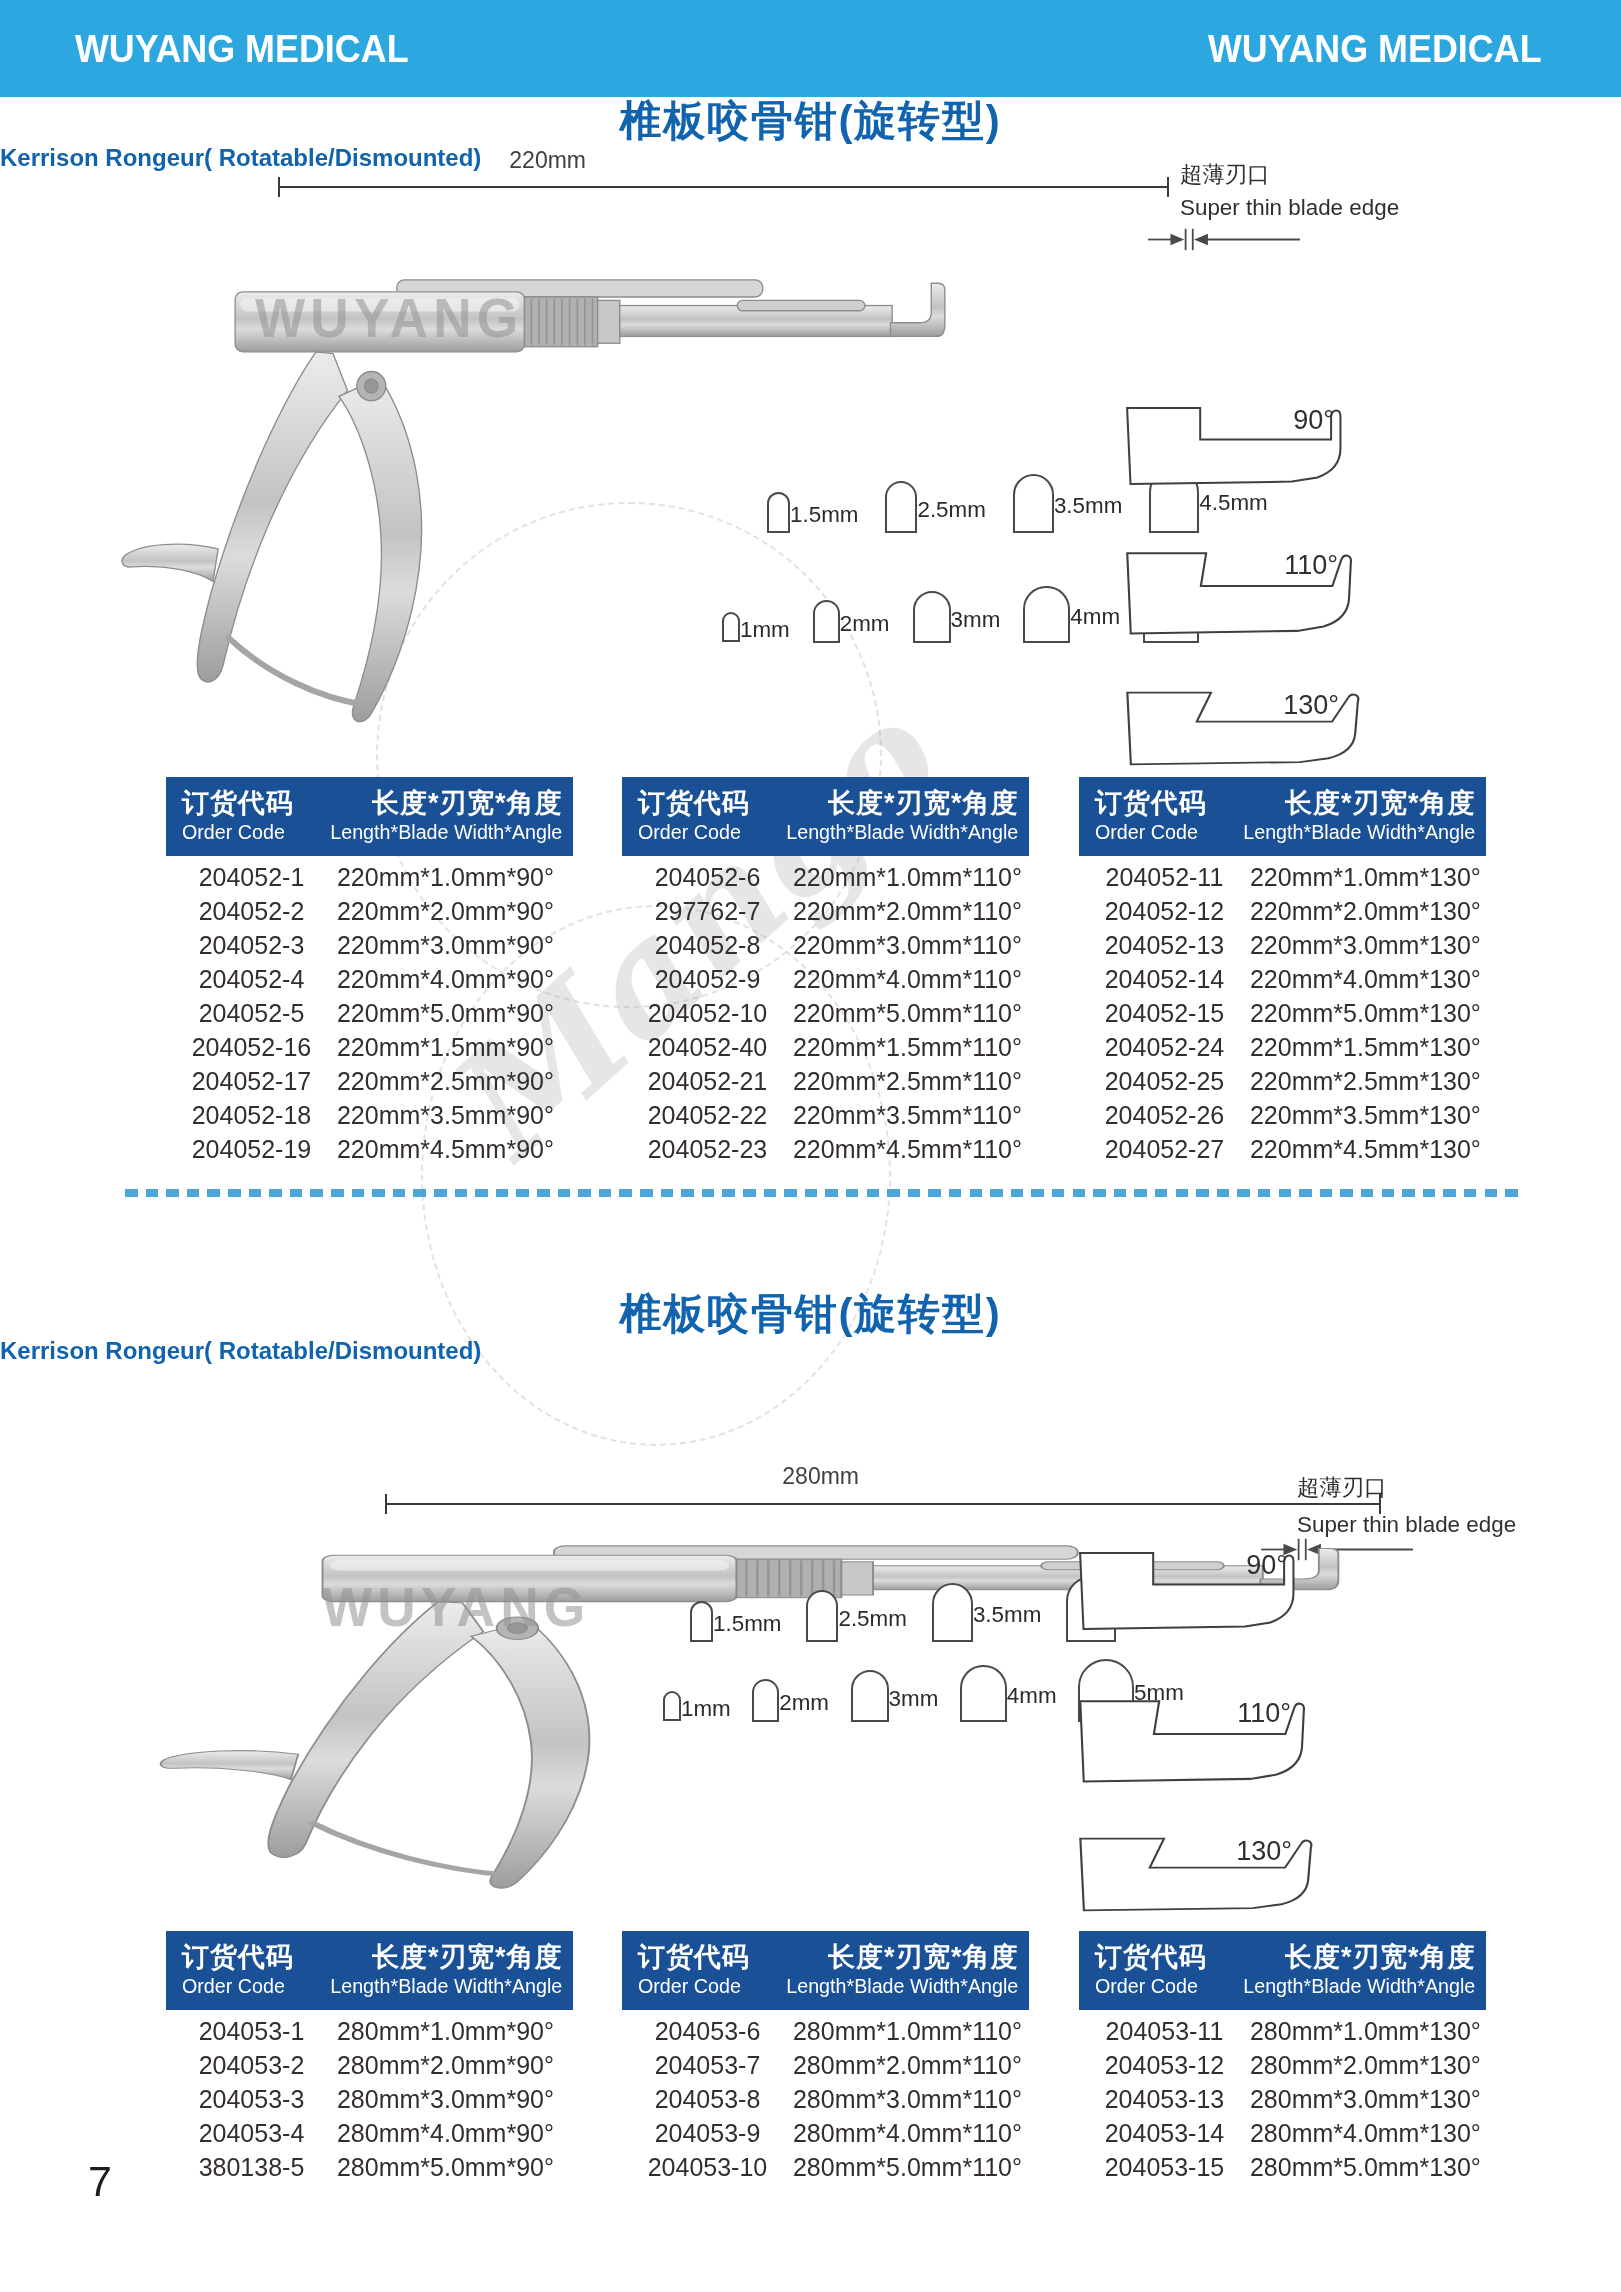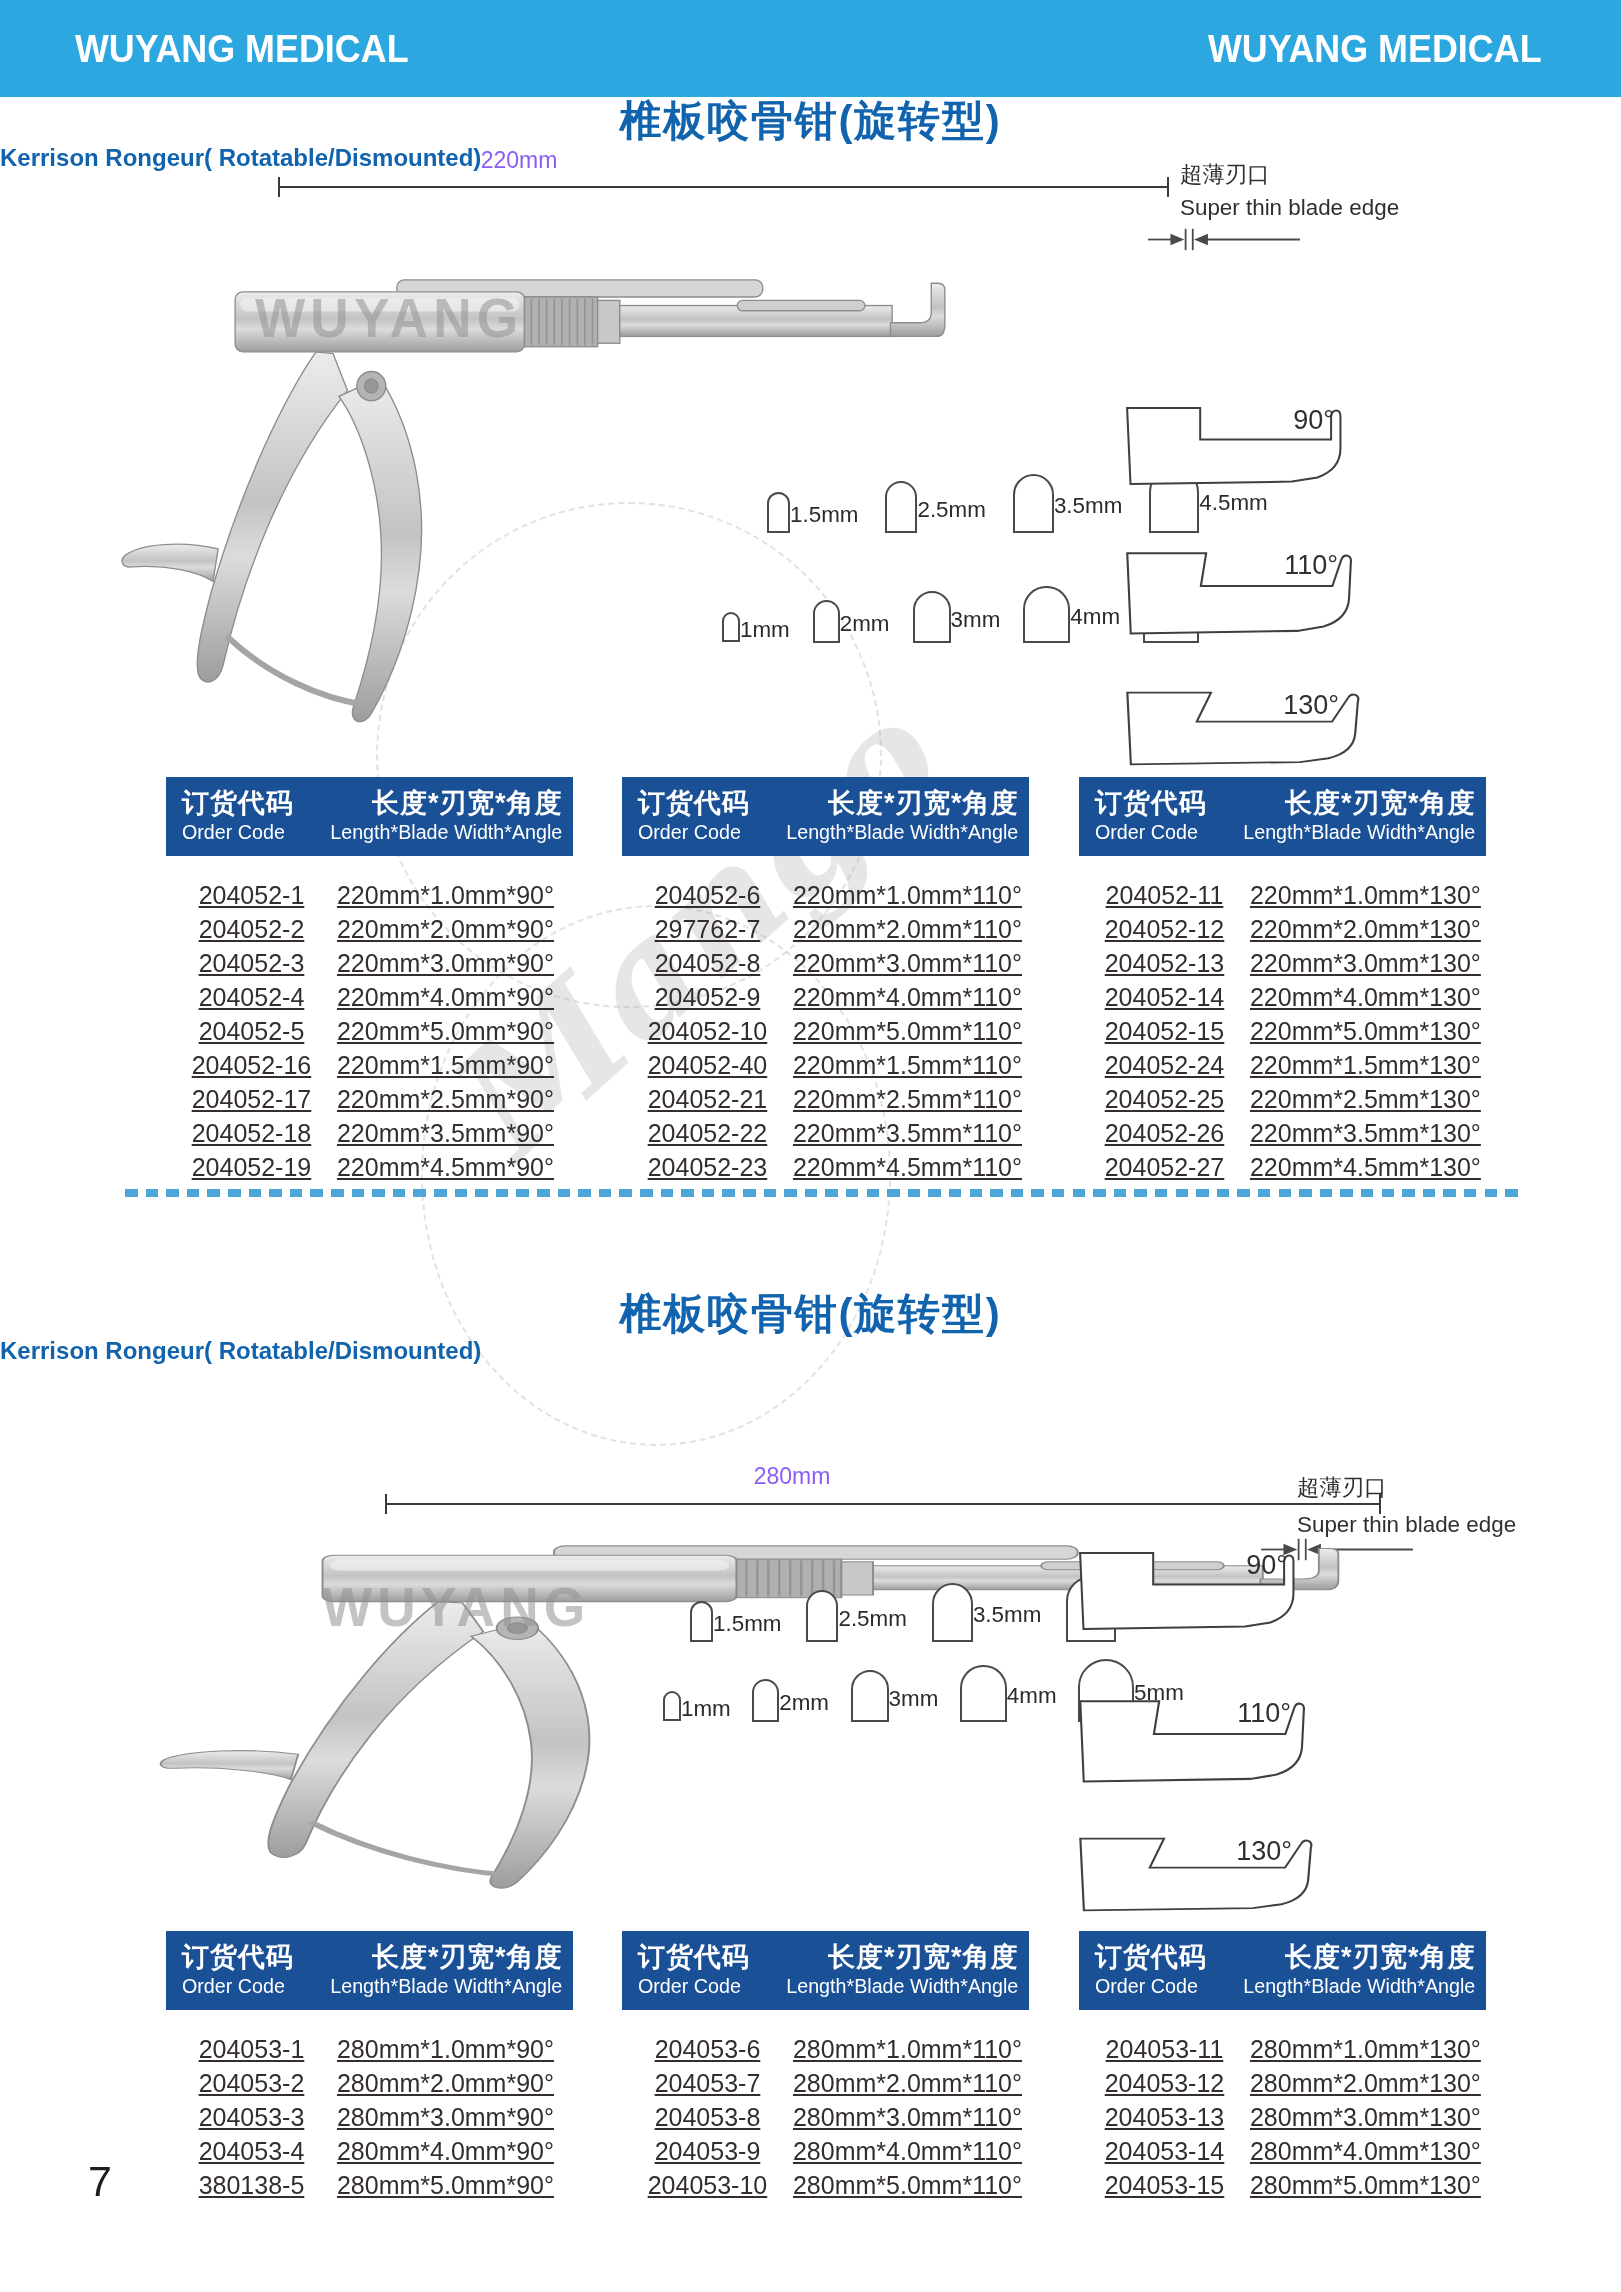--- a/index.html
+++ b/index.html
@@ -16,21 +16,21 @@
 
   
   .title-cn{left:0;width:1621px;text-align:center;font-size:42px;font-weight:bold;color:#1063ac;letter-spacing:1.8px;}
   .title-en{left:0;width:1621px;text-align:left;font-size:24px;font-weight:bold;color:#1063ac;}
 
   
   .dim{height:19.7px;}
   .dim .bar{position:absolute;left:0;right:0;top:9px;height:1.8px;background:#3a3a3a;}
   .dim .tick{position:absolute;top:0;width:1.8px;height:19.7px;background:#3a3a3a;}
   .dim .tick.l{left:0;} .dim .tick.r{right:0;}
-  .dim-label{font-size:23px;color:#8b5cf6;width:134px;text-align:center;}
+  .dim-label{font-size:23px;color:#404040;width:134px;text-align:right;}
   .note{font-size:22.4px;color:#2f2f2f;white-space:nowrap;}
 
   
   .tips-row{display:flex;align-items:flex-end;}
   .tip-item{display:flex;flex-direction:row;align-items:center;}
   .tip-shape{border:2.2px solid #4a4a4a;border-bottom-width:2.7px;background:#ffffff;box-sizing:border-box;}
   .tip-label{font-size:22.4px;color:#2b2b2b;margin-top:5.4px;white-space:nowrap;}
 
   
   .profile{background:transparent;}
@@ -38,21 +38,21 @@
   .profile-label{position:absolute;font-size:27px;color:#2f2f2f;}
 
   
   .spec-table{width:407px;}
   .thead{background:#1a5096;color:#ffffff;height:79px;box-sizing:border-box;
          display:flex;justify-content:space-between;padding:8px 10.7px 0 16px;}
   .th-col{display:flex;flex-direction:column;}
   .th-col.r{text-align:right;}
   .th-cn{font-size:27px;font-weight:bold;line-height:36px;letter-spacing:0.9px;}
   .th-en{font-size:19.7px;line-height:23px;}
-  .tbody{margin-top:22px;text-decoration:underline;}
+  .tbody{margin-top:4px;}
   .trow{display:flex;height:34px;line-height:34px;font-size:25px;color:#332e2b;}
   .td-code{width:42%;text-align:center;}
   .td-spec{width:58%;text-align:left;}
 
   
   .divider{height:8px;background:repeating-linear-gradient(90deg,#4da6d9 0 12.5px,transparent 12.5px 20.6px);}
 
   
   .wm-circle{border:2.7px dashed rgba(160,160,160,.30);border-radius:50%;}
   .wm-text{font-size:152px;font-style:italic;font-weight:bold;color:rgba(160,160,160,.26);

